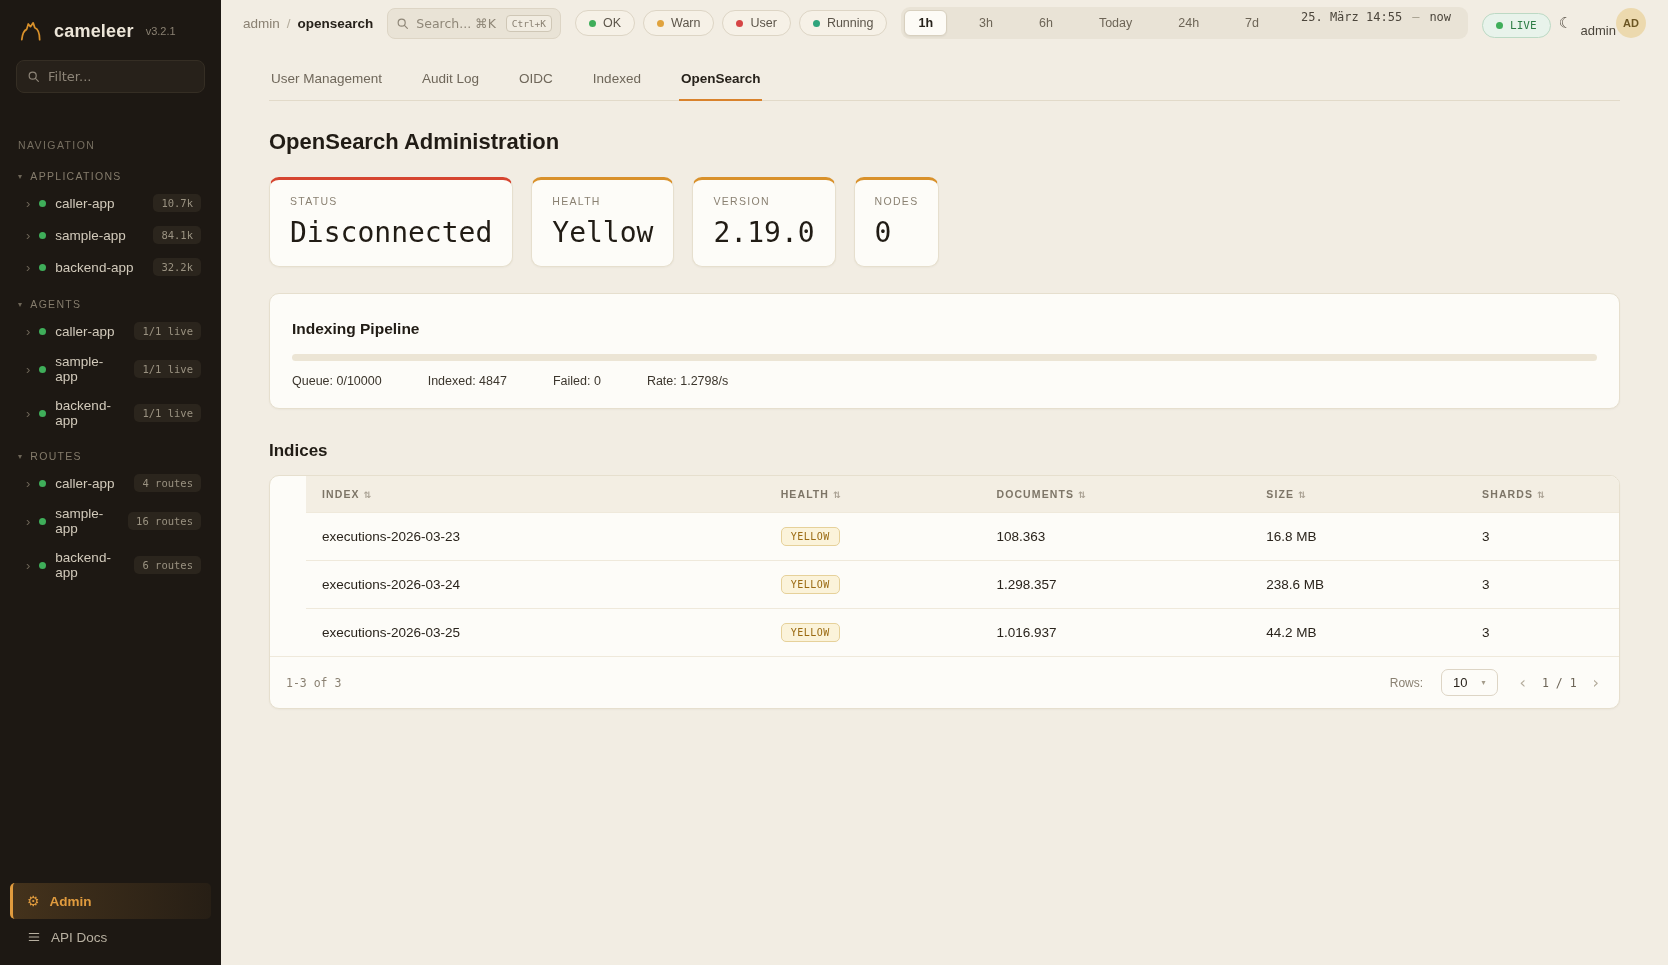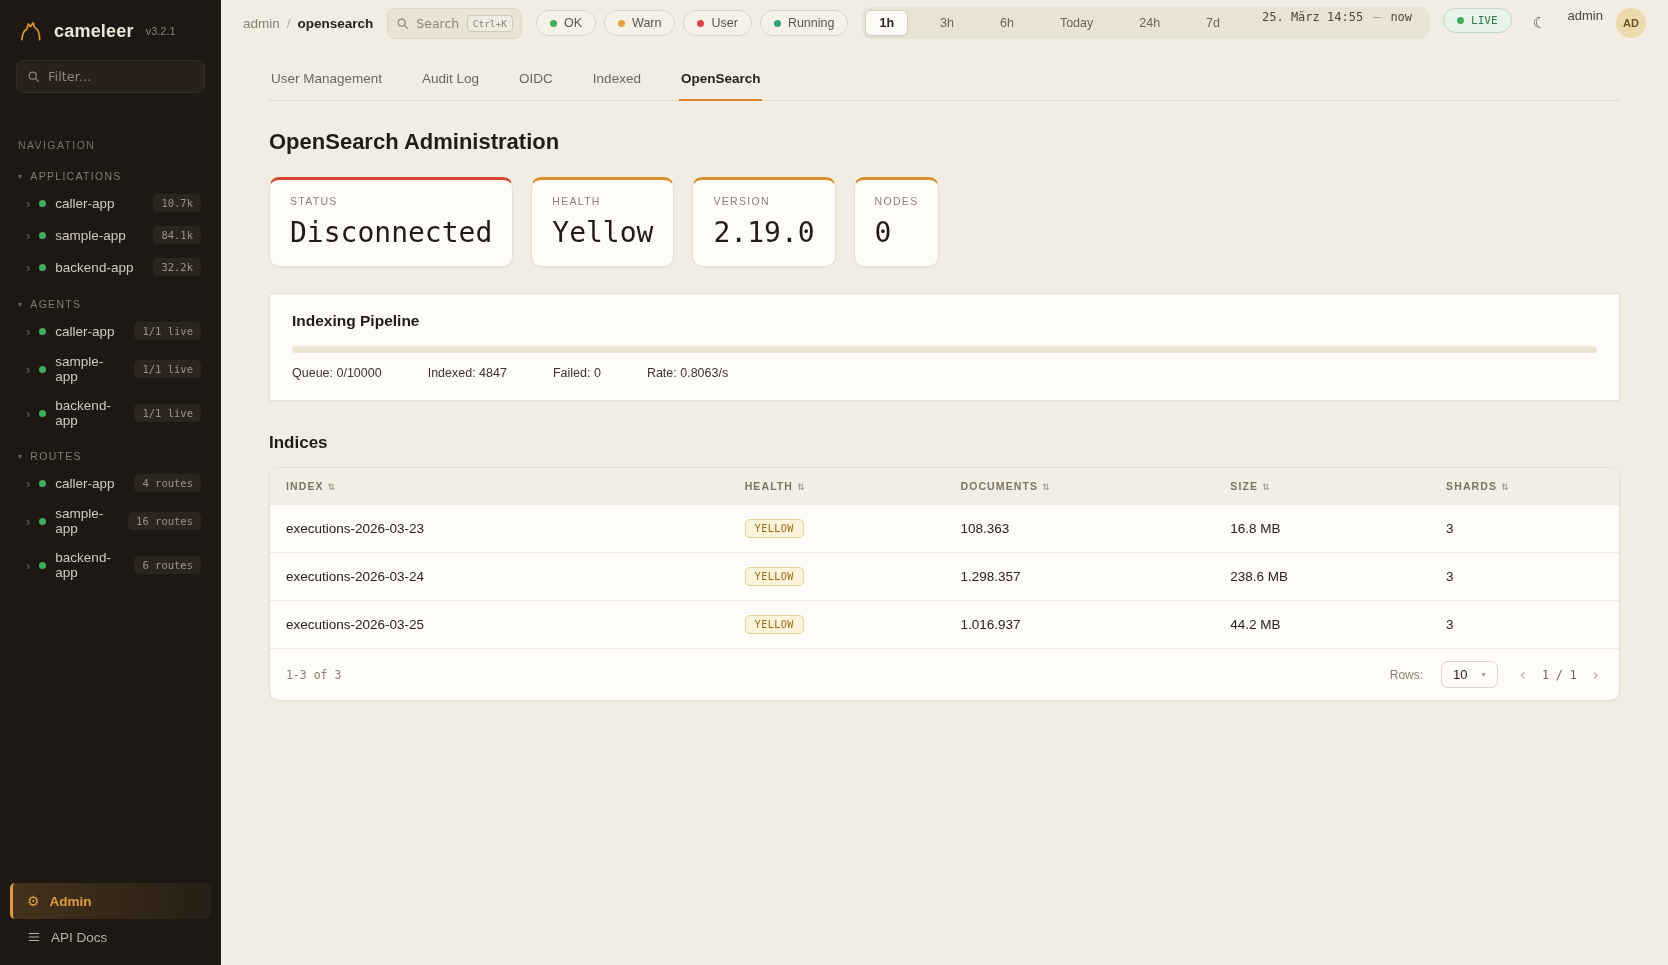--- a/index.html
+++ b/index.html
@@ -55,21 +55,21 @@
   .pill { display:flex; align-items:center; gap:7px; padding:5px 13px; border:1px solid #ddd5c5;
     border-radius:999px; background:#f6f1e7; font-size:12.5px; color:#5c554a; cursor:pointer; }
   .time-group { display:flex; align-items:flex-start; background:#e9e3d6; border-radius:9px; padding:3px; gap:18px; }
   .time-btn { padding:5px 13px; font-size:12.5px; color:#6d6557; border-radius:6px; border:1px solid transparent;
     background:transparent; cursor:pointer; font-family:"Liberation Sans", sans-serif; }
   .time-btn.active { background:#fdfbf6; border-color:#d8d0bf; color:#27221b; font-weight:600;
     box-shadow:0 1px 2px rgba(0,0,0,.05); }
   .date-text { font-family:"DejaVu Sans Mono", monospace; font-size:12px; color:#4c463c;
     padding:0 14px 0 10px; display:flex; gap:10px; align-items:center; white-space:nowrap; }
   .date-sep { color:#a39b8a; }
-  .top-right { margin-left:auto; display:flex; align-items:flex-start; gap:13px; }
+  .top-right { margin-left:auto; display:flex; align-items:flex-end; }
   .live-badge { display:flex; align-items:center; gap:7px; border:1px solid #bcd9c4; background:#e8f3eb;
     color:#2e7d46; border-radius:999px; padding:5px 13px; font-family:"DejaVu Sans Mono", monospace;
     font-size:11px; cursor:pointer; }
   .live-dot { width:7px; height:7px; border-radius:50%; background:#3fae5a; }
   .moon-btn { width:30px; height:30px; border-radius:50%; display:flex; align-items:center; justify-content:center;
     color:#5c554a; font-size:15px; cursor:pointer; background:transparent; border:none;
     font-family:"DejaVu Sans", sans-serif; }
   .user-name { font-size:13px; color:#4c463c; }
   .avatar { width:30px; height:30px; border-radius:50%; background:#ecd9ae; color:#6b5523;
     display:flex; align-items:center; justify-content:center; font-size:11px; font-weight:700; cursor:pointer; }
@@ -82,31 +82,31 @@
   .tab.active { color:#27221b; font-weight:700; border-bottom-color:#d9822b; }
   .page-title { margin:28px 0 22px; font-size:22px; font-weight:700; color:#211c15; }
 
   .stats-row { display:flex; gap:18px; }
   .stat-card { background:#fdfcf8; border:1px solid #e6dfce; border-top:3px solid #d9912b;
     border-radius:10px; padding:15px 20px 17px; box-shadow:0 1px 2px rgba(60,50,30,.04); }
   .stat-card.accent-red { border-top-color:#d64530; }
   .stat-label { font-size:10.5px; letter-spacing:1.3px; color:#8a8172; margin-bottom:9px; }
   .stat-value { font-family:"DejaVu Sans Mono", monospace; font-size:28px; color:#211c15; white-space:nowrap; }
 
-  .pipeline-card { margin-top:26px; background:#fdfcf8; border:1px solid #e6dfce; border-radius:2px;
-    padding:18px 22px 20px; box-shadow:0 1px 2px rgba(60,50,30,.04); }
+  .pipeline-card { margin-top:26px; background:#fdfcf8; border:1px solid #e6dfce; border-radius:10px;
+    padding:26px 22px 20px; box-shadow:0 1px 2px rgba(60,50,30,.04); }
   .pipeline-title { font-weight:700; font-size:15.5px; color:#211c15; margin-bottom:16px; }
   .progress-track { height:7px; background:#ece5d5; border-radius:4px; overflow:hidden; }
   .progress-fill { height:100%; width:0%; background:#d9912b; border-radius:4px; }
   .pipeline-stats { display:flex; gap:46px; margin-top:13px; font-size:12.5px; color:#3c362d; }
 
   .indices-title { margin:32px 0 14px; font-size:17px; font-weight:700; color:#211c15; }
   .table-card { background:#fdfcf8; border:1px solid #e6dfce; border-radius:10px; overflow:hidden;
     box-shadow:0 1px 2px rgba(60,50,30,.04); }
-  table { width:100%; border-collapse:collapse; }
+  table { width:100%; border-collapse:collapse;margin-left:36px; }
   thead tr { background:#f3eee3; }
   th { text-align:left; font-size:10.5px; letter-spacing:1.1px; color:#7d7567; font-weight:700;
     padding:12px 16px; cursor:pointer; white-space:nowrap; }
   .sort-glyph { font-family:"DejaVu Sans", sans-serif; font-size:9px; color:#aaa294; margin-left:4px; }
   td { padding:14px 16px; font-size:13.5px; color:#2a241c; border-top:1px solid #efe9db; }
   .health-badge { display:inline-block; font-family:"DejaVu Sans Mono", monospace; font-size:10px;
     letter-spacing:.5px; color:#9a6a12; background:#fbf3da; border:1px solid #e6d19a;
     padding:3px 9px; border-radius:5px; }
   .table-footer { display:flex; align-items:center; padding:12px 16px; border-top:1px solid #efe9db; }
   .range-text { font-family:"DejaVu Sans Mono", monospace; font-size:11.5px; color:#8a8172; }
@@ -344,21 +344,21 @@
 
       <div class="pipeline-card">
         <div class="pipeline-title">Indexing Pipeline</div>
         <div class="progress-track">
           <div class="progress-fill"></div>
         </div>
         <div class="pipeline-stats">
           <span>Queue: 0/10000</span>
           <span>Indexed: 4847</span>
           <span>Failed: 0</span>
-          <span>Rate: 0.8063/s</span>
+          <span>Rate: 1.2798/s</span>
         </div>
       </div>
 
       <h2 class="indices-title">Indices</h2>
 
       <div class="table-card">
         <table>
           <colgroup>
             <col style="width:34%">
               <col style="width:16%">

